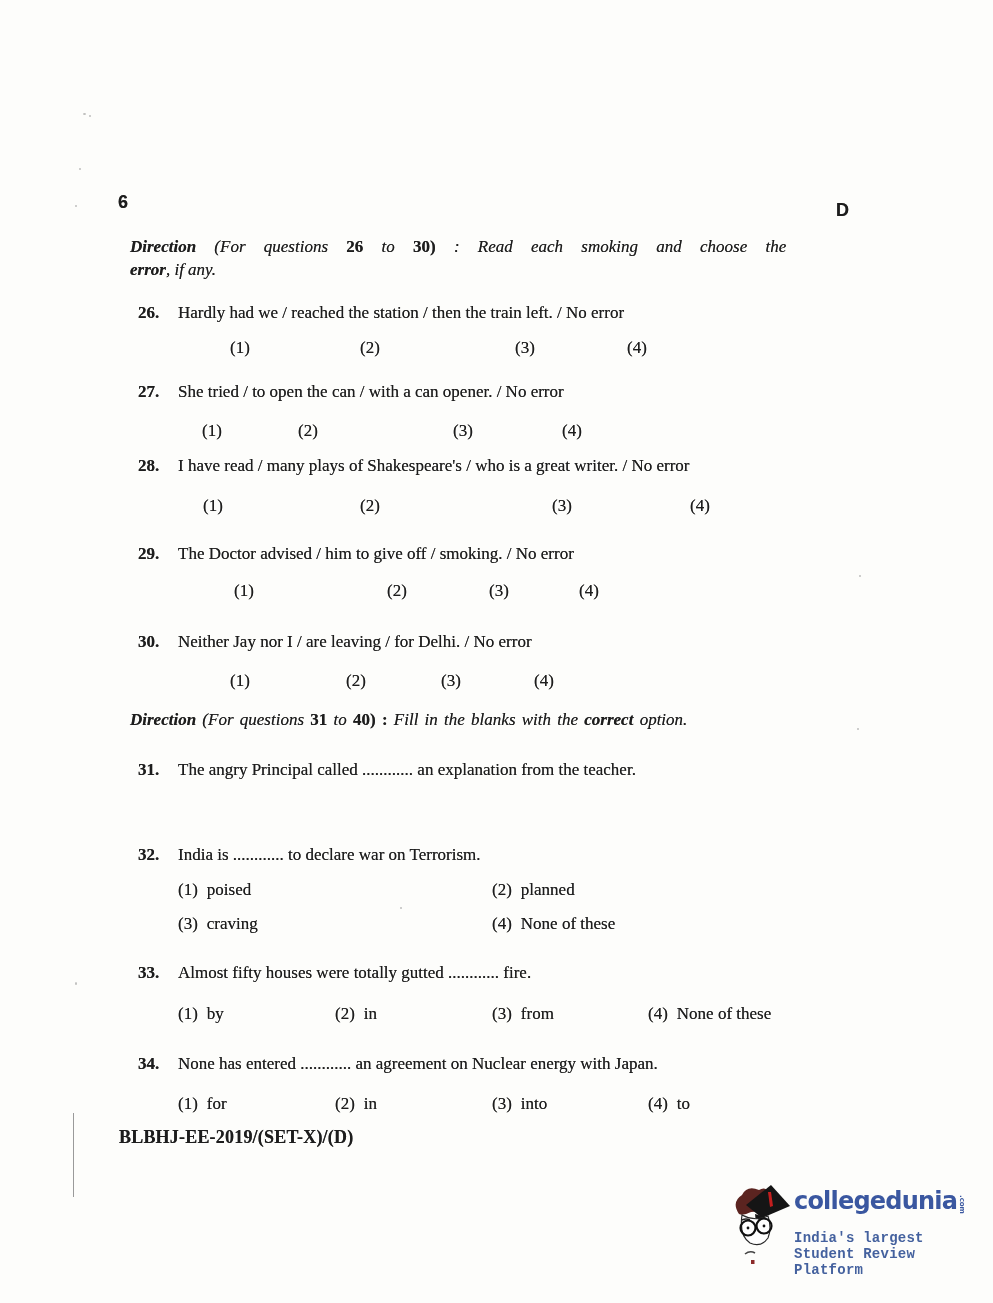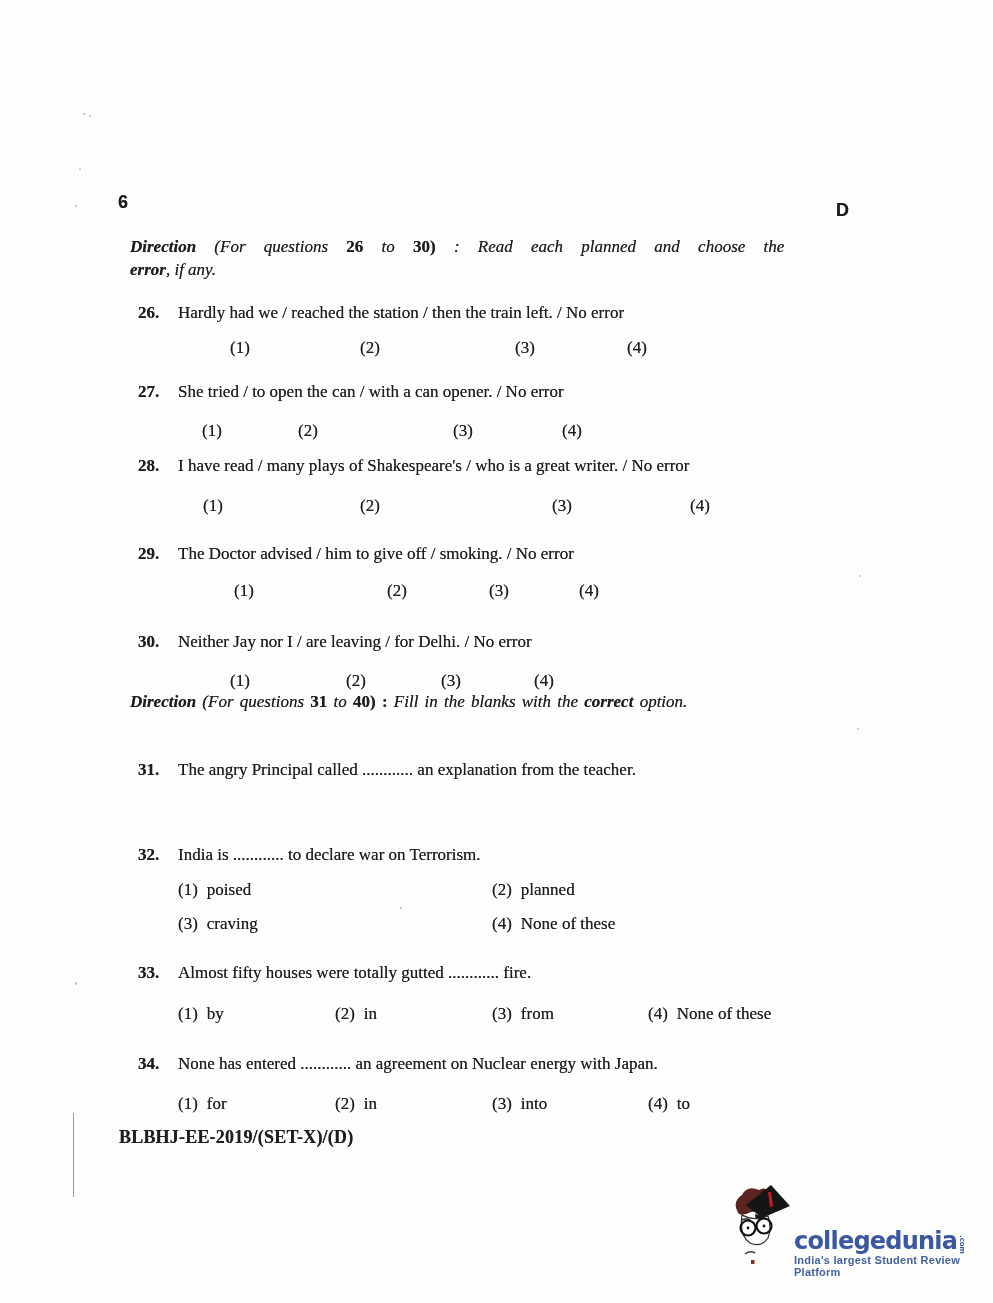--- a/index.html
+++ b/index.html
@@ -52,35 +52,35 @@
     font-family:"DejaVu Sans",sans-serif; font-weight:bold;
     font-size:24px; letter-spacing:-0.8px; color:#3a57a0; line-height:26px;
     text-shadow:none;
   }
   .brand-suffix {
     writing-mode:vertical-rl; font-family:"DejaVu Sans",sans-serif;
     font-size:7px; font-weight:bold; color:#3a57a0; margin-left:1px; line-height:7px;
     text-shadow:none;
   }
   .tagline {
-    font-family:Liberation Sans, sans-serif; font-weight:bold;
-    font-size:11px; color:#44619e; letter-spacing:.25px; margin-top:0;
+    font-family:Liberation Mono, monospace; font-weight:bold;
+    font-size:14px; color:#44619e; letter-spacing:.25px; margin-top:16px;
     text-shadow:none;
   }
 </style>
 </head>
 <body>
 
 <div class="sheet">
 
   <div class="abs pagenum">6</div>
   <div class="abs setletter">D</div>
 
   <div class="abs dir" style="left:130px;top:235px;width:716px">
-    <div class="just"><span class="bi">Direction</span> <span>(For questions</span> <span class="bn">26</span> <span>to</span> <span class="bn">30)</span> <span>:</span> <span>Read each planned and choose the</span></div>
+    <div class="just"><span class="bi">Direction</span> <span>(For questions</span> <span class="bn">26</span> <span>to</span> <span class="bn">30)</span> <span>:</span> <span>Read each smoking and choose the</span></div>
     <div><span class="bi">error</span><span>, if any.</span></div>
   </div>
 
   <div class="abs q" style="left:138px;top:303px">
     <span class="qnum">26.</span><span>Hardly had we / reached the station / then the train left. / No error</span>
   </div>
   <div class="abs optrow" style="top:338px">
     <span class="opt" style="left:230px"><span class="olabel">(1)</span></span>
     <span class="opt" style="left:360px"><span class="olabel">(2)</span></span>
     <span class="opt" style="left:515px"><span class="olabel">(3)</span></span>
@@ -120,21 +120,21 @@
   <div class="abs q" style="left:138px;top:632px">
     <span class="qnum">30.</span><span>Neither Jay nor I / are leaving / for Delhi. / No error</span>
   </div>
   <div class="abs optrow" style="top:671px">
     <span class="opt" style="left:230px"><span class="olabel">(1)</span></span>
     <span class="opt" style="left:346px"><span class="olabel">(2)</span></span>
     <span class="opt" style="left:441px"><span class="olabel">(3)</span></span>
     <span class="opt" style="left:534px"><span class="olabel">(4)</span></span>
   </div>
 
-  <div class="abs dir ws2" style="left:130px;top:690px;width:720px">
+  <div class="abs dir ws2" style="left:130px;top:708px;width:720px">
     <span class="bi">Direction</span> <span>(For questions</span> <span class="bn">31</span> <span>to</span> <span class="bn">40) :</span> <span>Fill in the blanks with the</span> <span class="bi">correct</span> <span>option.</span>
   </div>
 
   <div class="abs q" style="left:138px;top:760px">
     <span class="qnum">31.</span><span>The angry Principal called ............ an explanation from the teacher.</span>
   </div>
 
   <div class="abs q" style="left:138px;top:845px">
     <span class="qnum">32.</span><span>India is ............ to declare war on Terrorism.</span>
   </div>

